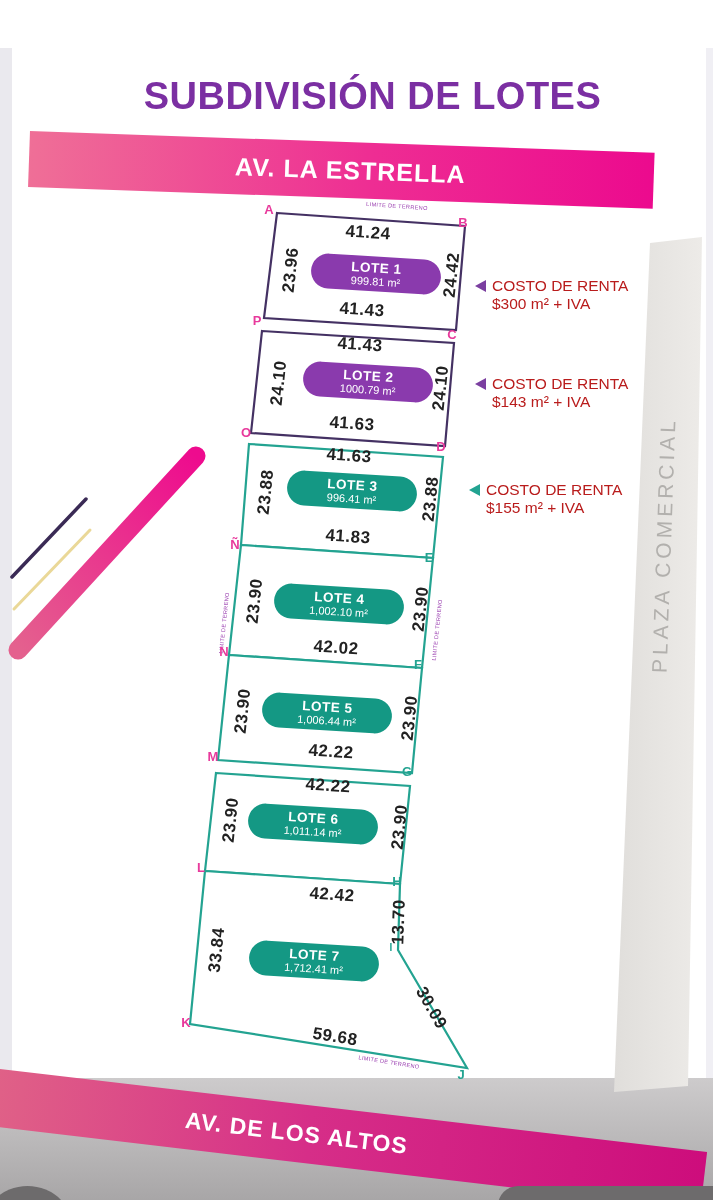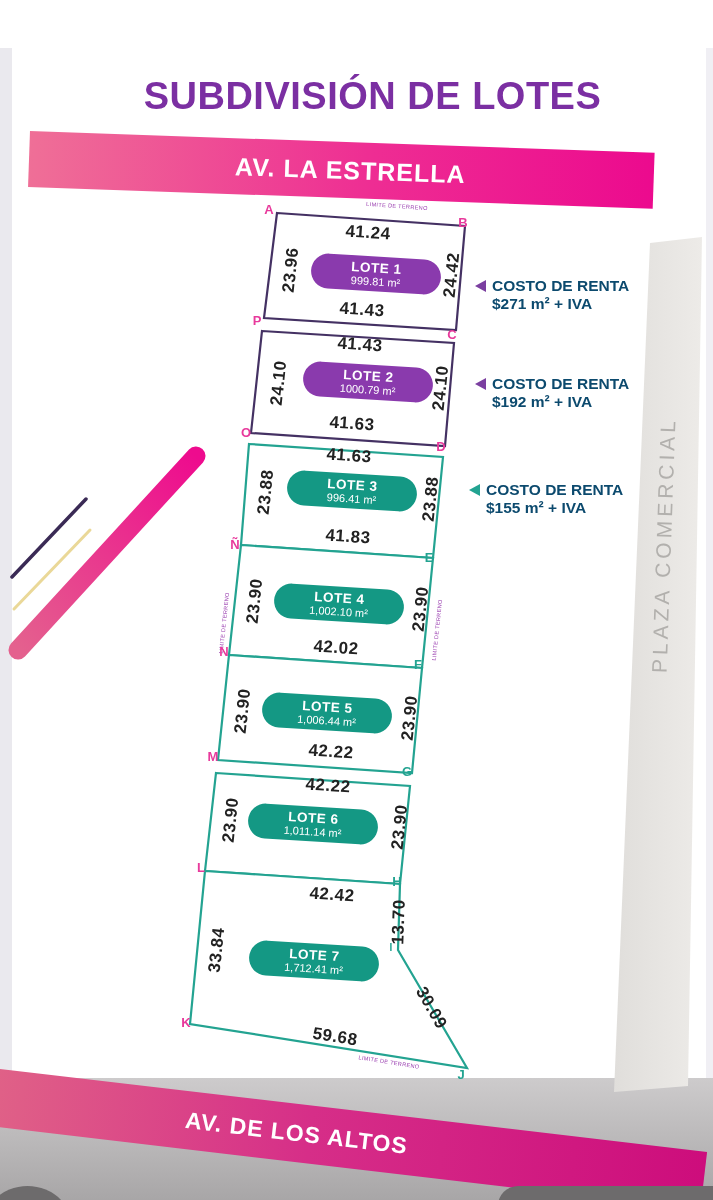--- a/index.html
+++ b/index.html
@@ -45,21 +45,21 @@
         display:flex;flex-direction:column;align-items:center;justify-content:center;
         line-height:1.12;transform:translate(-50%,-50%) rotate(3.5deg);}
   .pill.purple{background:#8a3aad}
   .pill.teal{background:#149884}
   .pill .nm{font-size:13.5px;font-weight:700;letter-spacing:.5px}
   .pill .ar{font-size:11px}
 
   .limite{position:absolute;font-size:7px;color:#9a3fb0;letter-spacing:.4px;white-space:nowrap;
           transform:translate(-50%,-50%) rotate(var(--r,4deg)) scale(.8);}
 
-  .note{position:absolute;font-size:15.5px;font-weight:700;color:#0c4a6e;line-height:1.18;
+  .note{position:absolute;font-size:15.5px;font-weight:400;color:#b91c1c;line-height:1.18;
         white-space:nowrap;}
   .note .arrow{position:absolute;left:-17px;top:3px;width:0;height:0;
         border-top:6px solid transparent;border-bottom:6px solid transparent;}
   .note .arrow.purple{border-right:11px solid #7b3fa0;}
   .note .arrow.teal{border-right:11px solid #23a391;}
 
   .shape{position:absolute;background:#6d6b6c;}
   #shape-circle{left:-20px;top:1186px;width:95px;height:95px;border-radius:50%;}
   #shape-rrect{left:498px;top:1186px;width:235px;height:50px;border-radius:20px;}
 </style>
@@ -190,26 +190,26 @@
     <span class="ar">1,011.14 m²</span>
   </div>
   <div class="pill teal" style="left:314px;top:961px">
     <span class="nm">LOTE 7</span>
     <span class="ar">1,712.41 m²</span>
   </div>
 
   <div class="note" style="left:492px;top:277px">
     <span class="arrow purple"></span>
     <div>COSTO DE RENTA</div>
-    <div>$271 m² + IVA</div>
+    <div>$300 m² + IVA</div>
   </div>
   <div class="note" style="left:492px;top:375px">
     <span class="arrow purple"></span>
     <div>COSTO DE RENTA</div>
-    <div>$192 m² + IVA</div>
+    <div>$143 m² + IVA</div>
   </div>
   <div class="note" style="left:486px;top:481px">
     <span class="arrow teal"></span>
     <div>COSTO DE RENTA</div>
     <div>$155 m² + IVA</div>
   </div>
 
   <div class="banner" id="banner-bottom">
     <span>AV. DE LOS ALTOS</span>
   </div>

